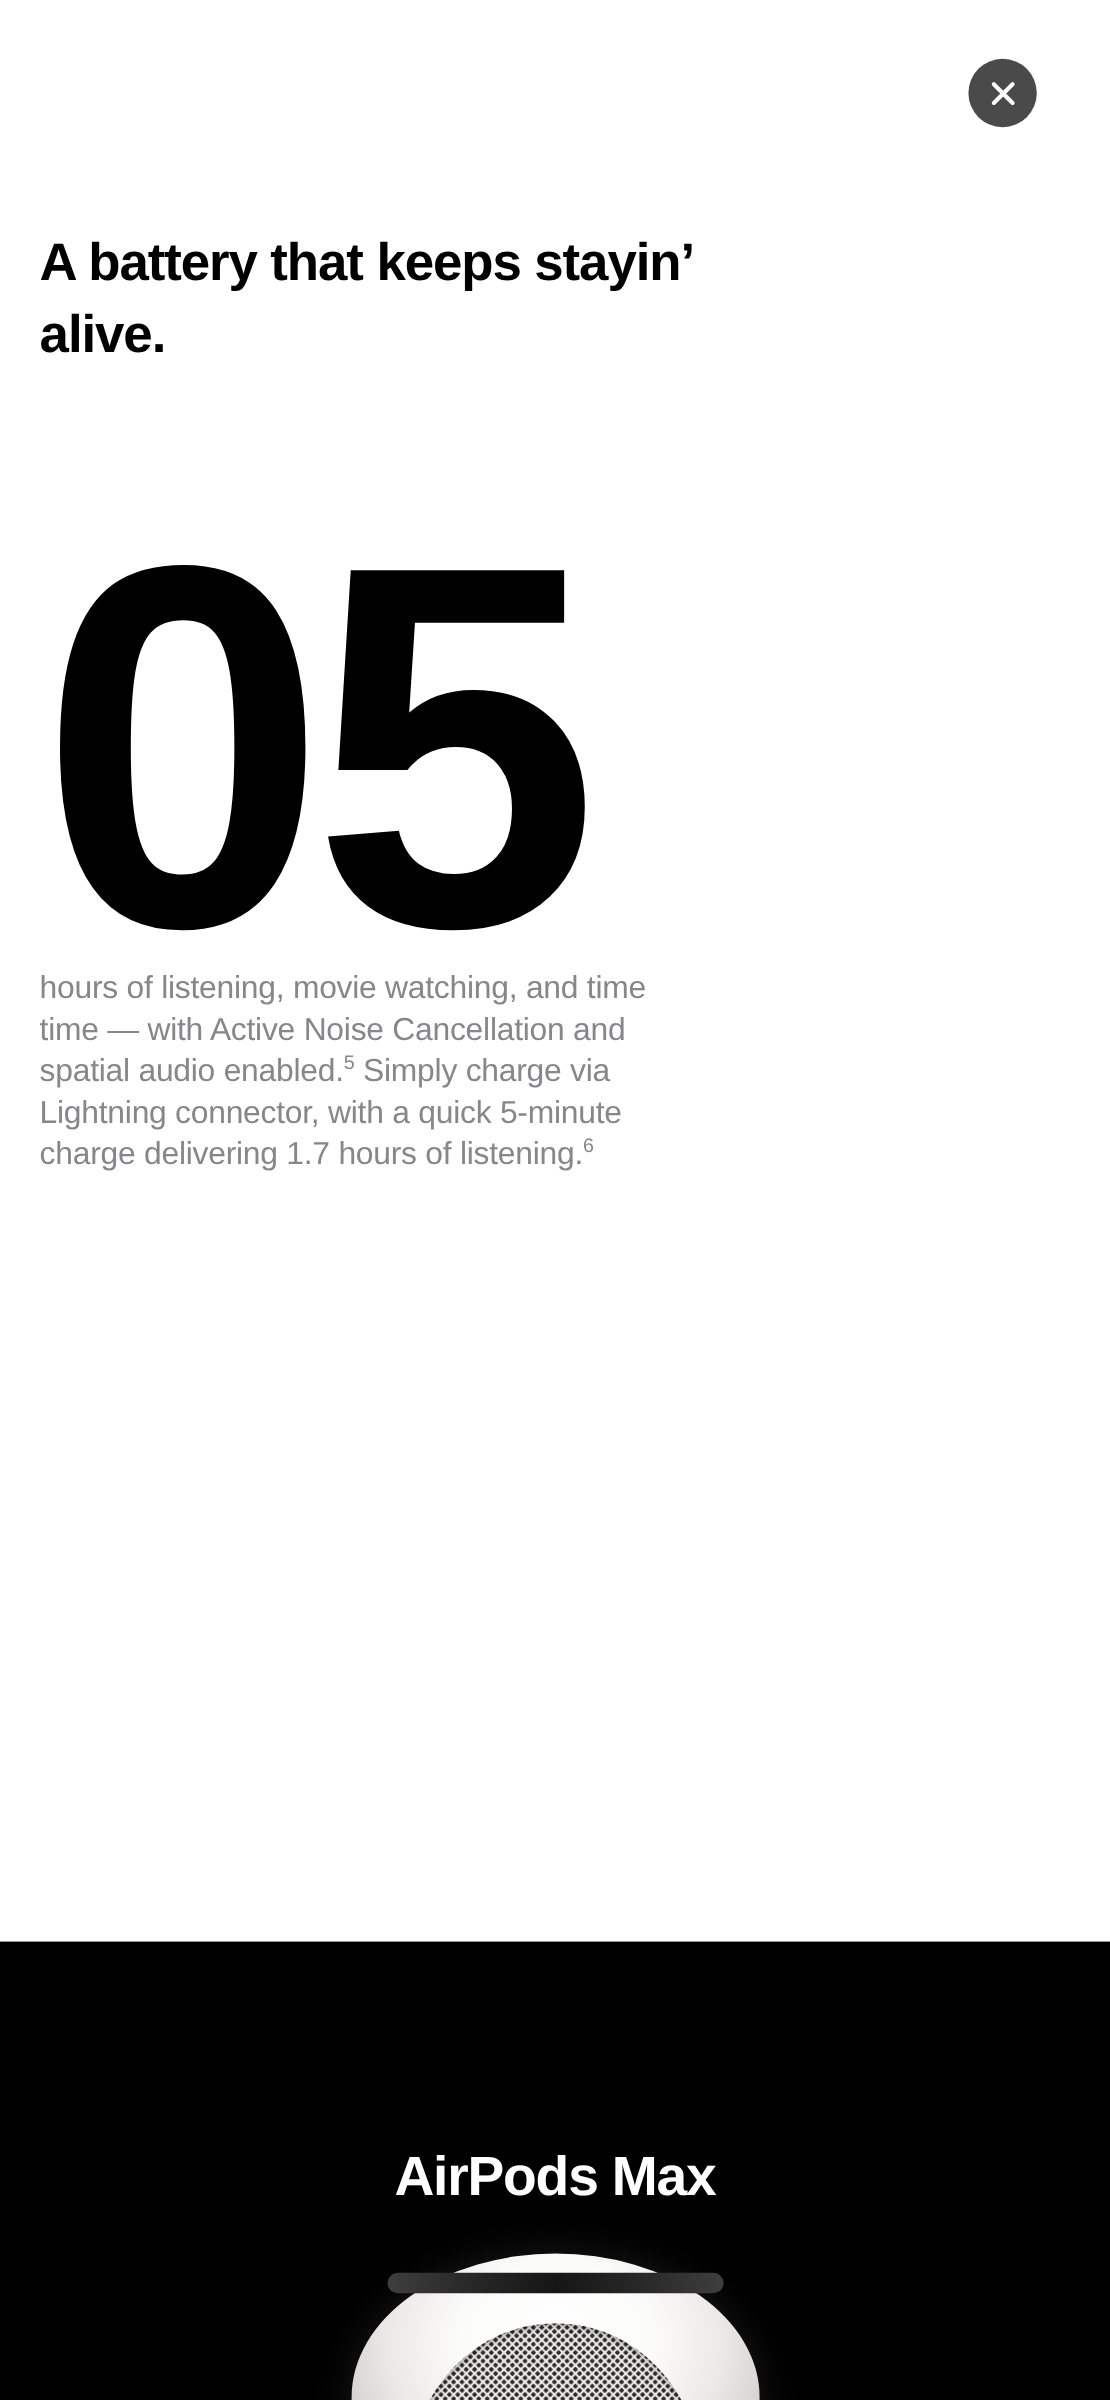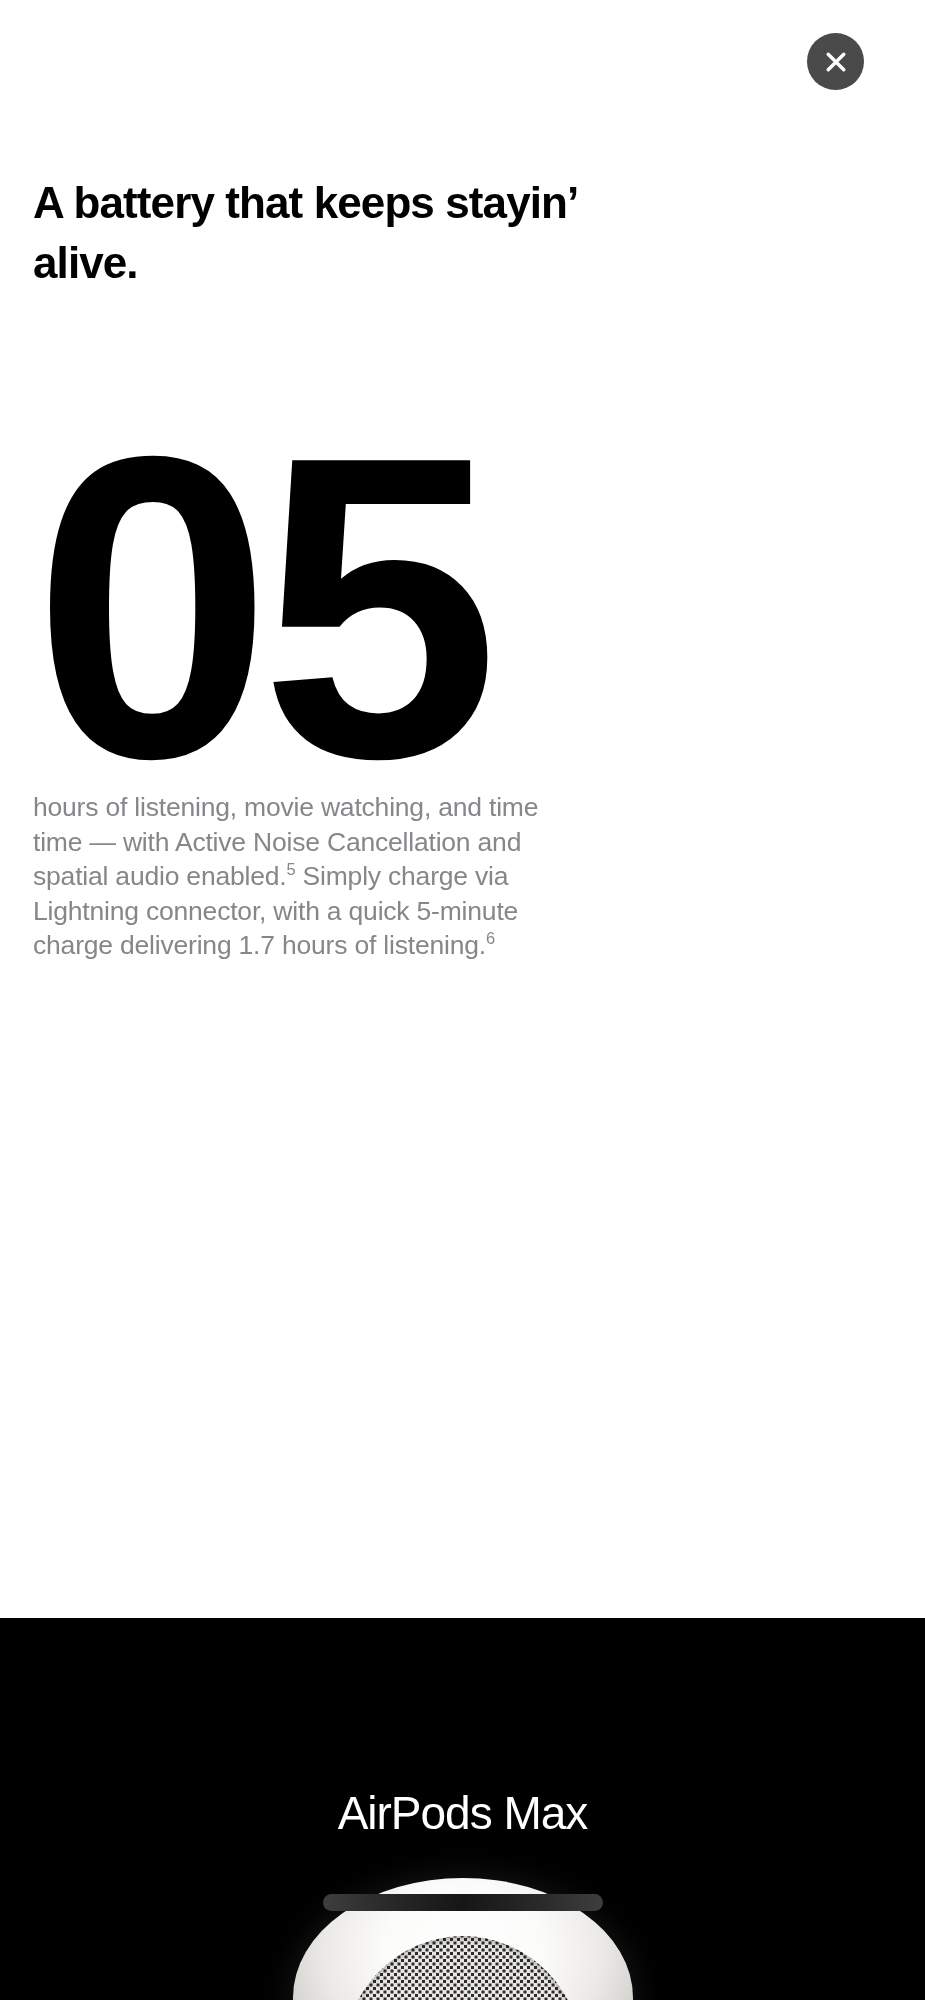--- a/index.html
+++ b/index.html
@@ -7,21 +7,21 @@
   body {
     font-family:"Liberation Sans", sans-serif;
     background:#ffffff;
     overflow:hidden;
     -webkit-font-smoothing:antialiased;
   }
   .page { position:relative; width:925px; height:2000px; overflow:hidden; }
 
   
   .white-section {
-    position:absolute; left:0; top:0;
+    position:absolute; left:0; top:16px;
     width:925px; height:1264px;
     background:#ffffff;
     overflow:hidden;
   }
 
   
   .hero-image {
     position:absolute; left:0; top:-150px;
     width:925px; height:190px;
     overflow:hidden;
@@ -68,21 +68,21 @@
   .black-section {
     position:absolute; left:0; top:1618px;
     width:925px; height:382px;
     background:#000000;
     overflow:hidden;
   }
   .product-title {
     position:absolute; left:0; top:167px;
     width:925px; text-align:center;
     font-size:46px; line-height:56px;
-    font-weight:400; letter-spacing:-1px;
+    font-weight:700; letter-spacing:-1px;
     color:#ffffff;
   }
 
   
   .product-render {
     position:absolute; left:50%; bottom:-210px;
     transform:translateX(-50%);
     width:340px; height:360px;
   }
   .pr-cup {

